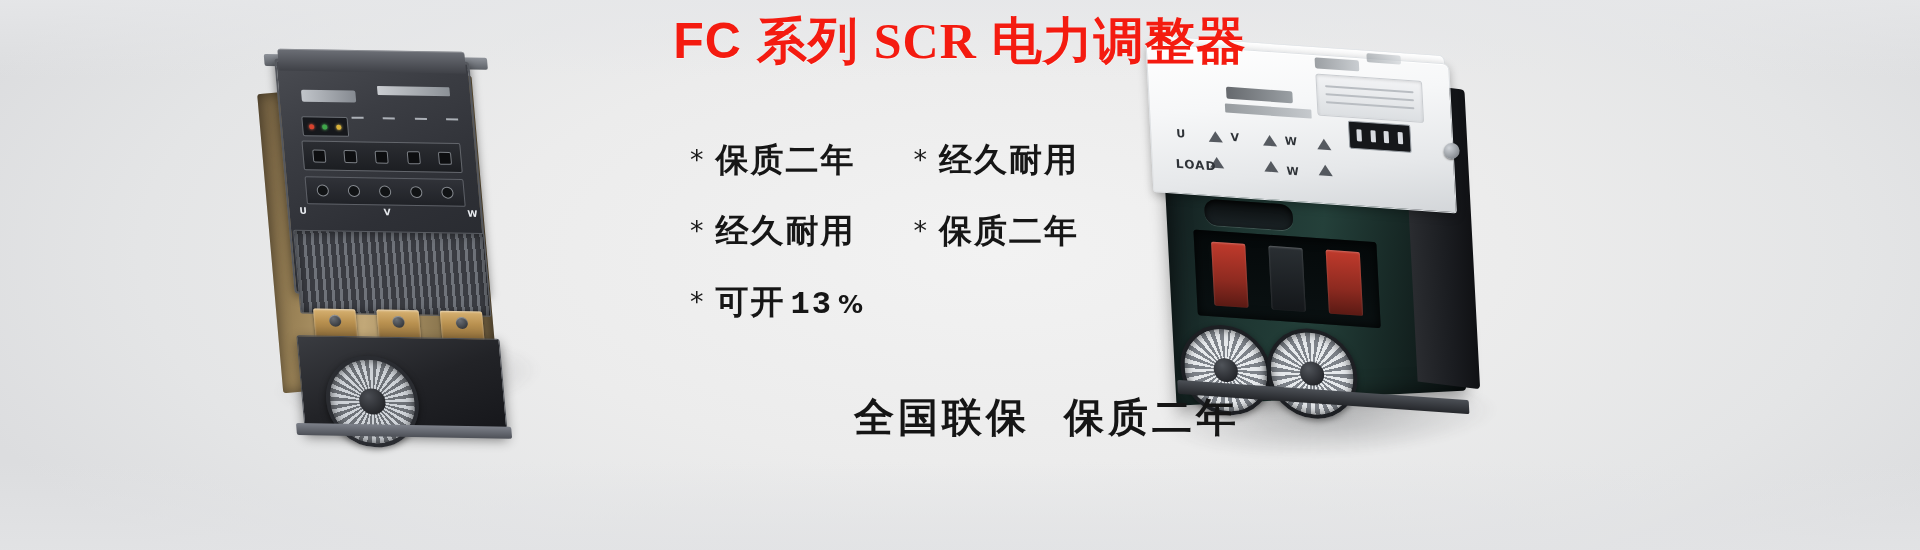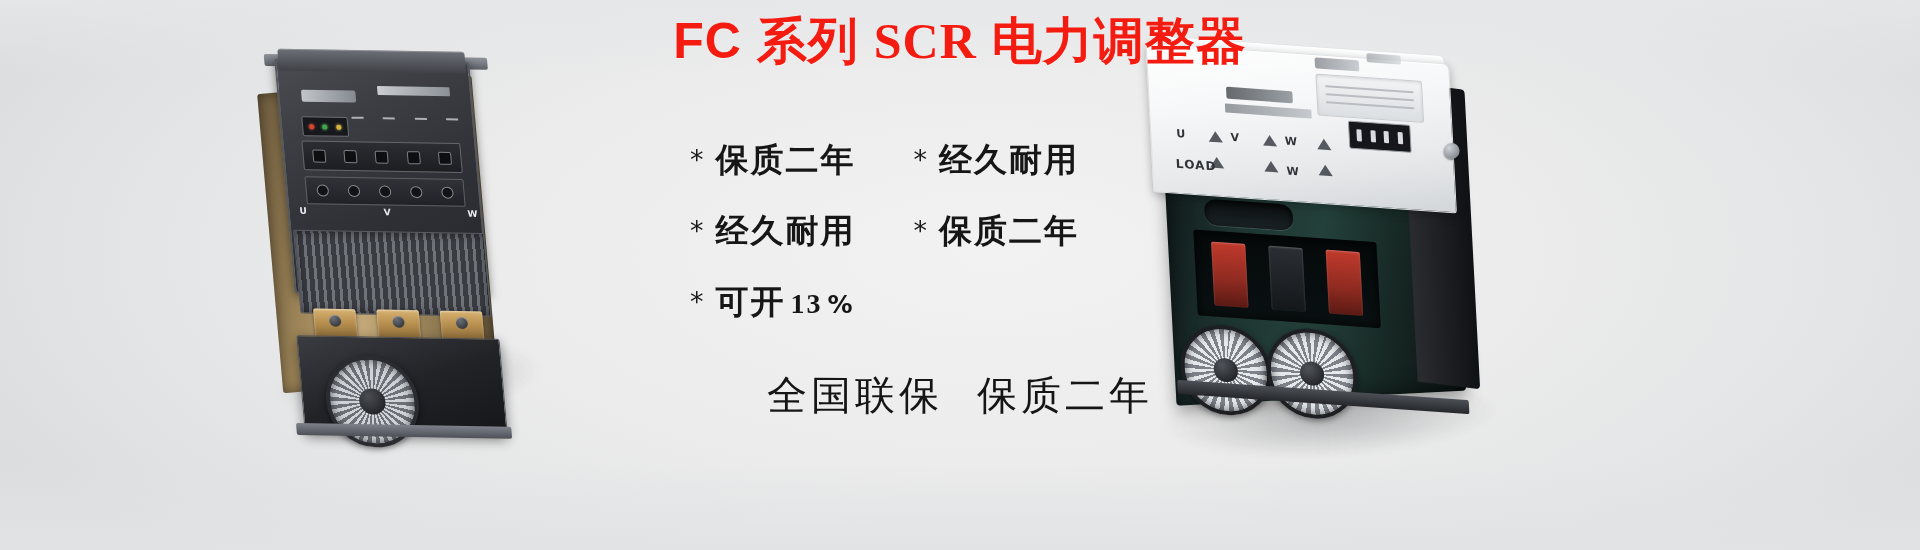--- a/index.html
+++ b/index.html
@@ -60,28 +60,28 @@
     font-family:"DejaVu Sans",sans-serif;
     position:relative;top:-2px;
   }
   .ftext{
     font-size:33px;font-weight:bold;letter-spacing:2px;
     color:#161616;
     font-family:"DejaVu Sans","Liberation Sans",sans-serif;
   }
   .gap{width:58px;display:inline-block;}
   .pct{font-size:25px;font-weight:bold;letter-spacing:0;}
-  .pct-num{font-family:Liberation Serif, serif;font-size:28px;}
+  .pct-num{font-family:Liberation Mono, monospace;font-size:32px;}
 
   
   .slogan{
-    position:absolute;left:680px;top:368px;width:560px;
-    text-align:center;z-index:6;
+    position:absolute;left:680px;top:390px;width:560px;
+    text-align:right;z-index:6;
     color:#151515;
-    font-size:40px;font-weight:normal;letter-spacing:4px;
+    font-size:40px;font-weight:bold;letter-spacing:4px;
     font-family:"DejaVu Sans","Liberation Sans",sans-serif;
     white-space:nowrap;
   }
   .slogan .sp{display:inline-block;width:34px;}
 
   
   .prod-left{
     position:absolute;left:250px;top:40px;width:310px;height:390px;
     z-index:4;
     transform:rotate(-5deg);

